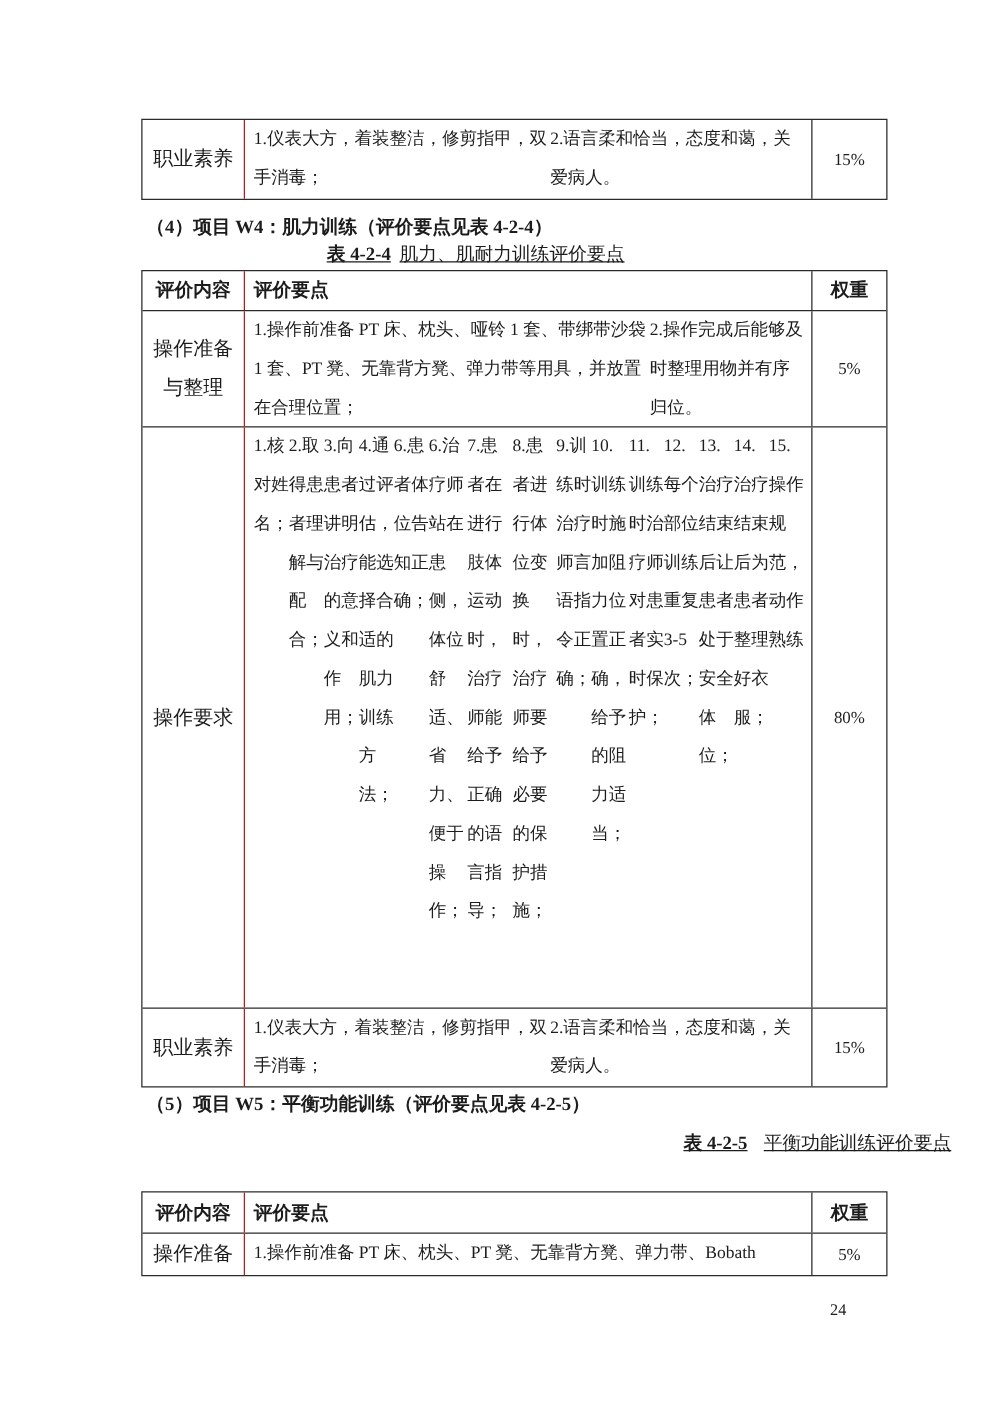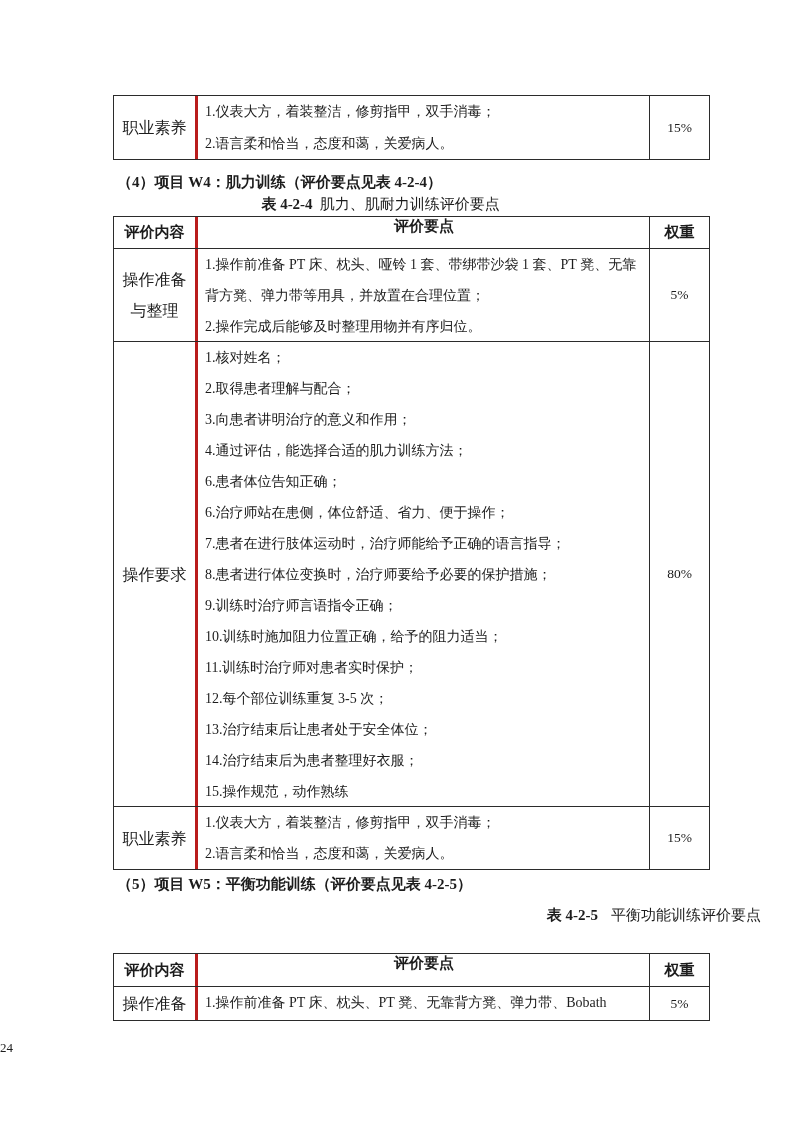--- a/index.html
+++ b/index.html
@@ -22,50 +22,50 @@
   .t-row:last-child { border-bottom:none; }
   .t-cell { box-sizing:border-box; overflow:hidden; }
   .cell-label {
     width:81px; flex:0 0 81px;
     display:flex; flex-direction:column; align-items:center; justify-content:center;
     text-align:center; font-size:16px;
   }
   .cell-label .label-line { line-height:31px; }
   .cell-points {
     flex:1 1 auto;
-    border-left:3px solid #b91c1c; border-right:1px solid #2b2b2b;
+    border-left:1px solid #b91c1c; border-right:1px solid #2b2b2b;
     padding:0 6px 0 7px;
-    display:flex; flex-direction:column; justify-content:space-between;
+    display:flex; flex-direction:row; justify-content:flex-start;
     font-size:14px;
   }
   .point-line { line-height:31px; }
   .cell-weight {
     width:59px; flex:0 0 59px;
     display:flex; align-items:center; justify-content:center;
     font-size:13.5px;
   }
   .header-row .t-cell { font-weight:bold; font-size:15px; }
   .header-row .cell-points { align-items:center; }
   .header-row .cell-weight { font-size:15px; }
   .header-row .cell-label { line-height:normal; }
   .section-heading {
     position:absolute; left:117px;
     font-size:15px; font-weight:bold; line-height:24px;
     white-space:nowrap;
   }
   .table-caption {
     position:absolute; left:0; width:761px;
-    text-align:center; font-size:15px; line-height:22px;
+    text-align:center; font-size:15px; line-height:22px;text-decoration:underline;
   }
   .cap-label { font-weight:bold; }
   .cap-title { margin-left:7px; }
   .cap-title-wide { margin-left:13px; }
   .page-number {
     position:absolute; left:0; width:677px;
-    text-align:left; font-size:13px; line-height:16px;
+    text-align:right; font-size:13px; line-height:16px;
   }
 </style>
 </head>
 <body>
 
 <div class="page">
 
   <div class="doc-table" style="top:95px;">
     <div class="t-row" style="height:63px;">
       <div class="t-cell cell-label">

